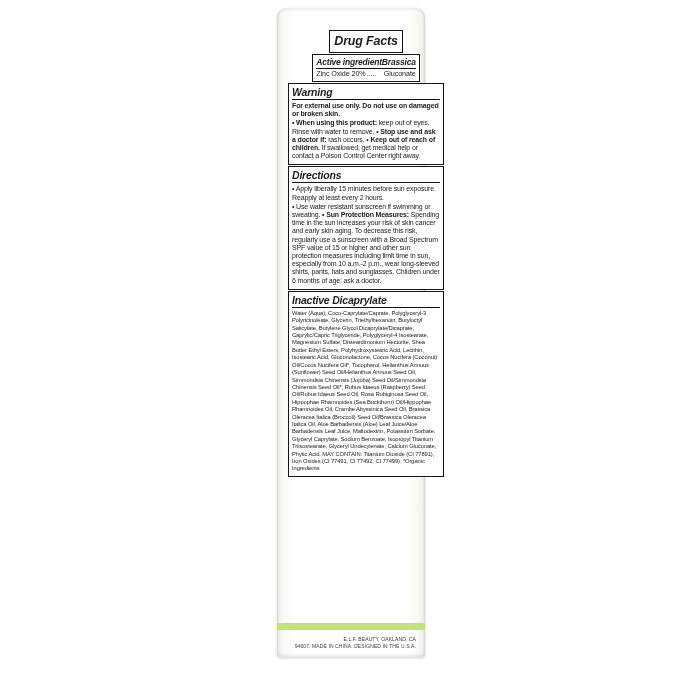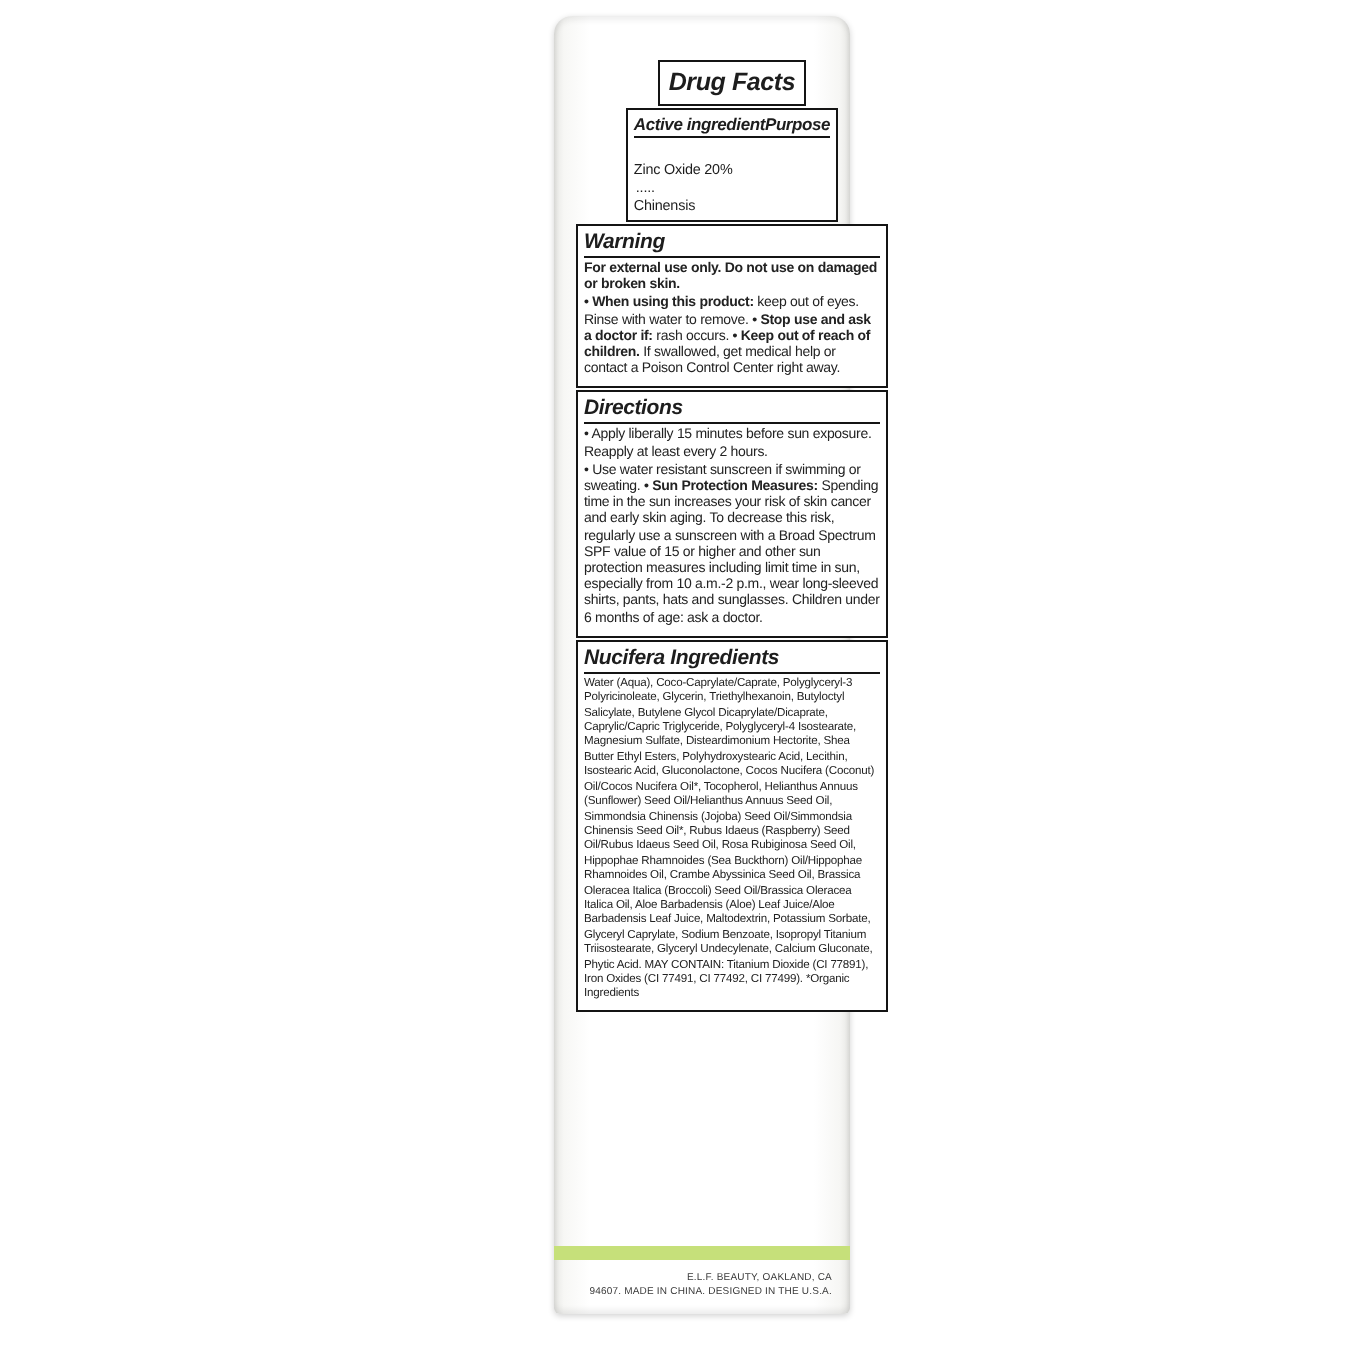--- a/index.html
+++ b/index.html
@@ -23,22 +23,22 @@
   }
   .sec-title{
     font-style:italic;font-weight:bold;font-size:10.5px;line-height:12px;
     letter-spacing:-.2px;border-bottom:1px solid #141414;padding-bottom:1px;margin-bottom:2px;
   }
   .df-title{font-style:italic;font-weight:bold;font-size:12.5px;line-height:14px;letter-spacing:-.2px;padding:1px 1px;}
   .body-txt{font-size:7px;line-height:8.2px;letter-spacing:-.15px;color:#222;}
   .body-txt .para{margin:0 0 1px 0;}
   .tiny-txt{font-size:5.8px;line-height:7.4px;letter-spacing:-.1px;color:#222;}
   .ai-head{display:flex;justify-content:space-between;font-style:italic;font-weight:bold;
-    font-size:8.5px;line-height:10px;letter-spacing:-.2px;border-bottom:1px solid #141414;padding-bottom:1px;margin-bottom:11px;}
-  .ai-row{display:flex;align-items:baseline;font-size:7.2px;line-height:9px;letter-spacing:-.1px;flex-direction:column;}
+    font-size:8.5px;line-height:10px;letter-spacing:-.2px;border-bottom:1px solid #141414;padding-bottom:1px;margin-bottom:0;}
+  .ai-row{display:flex;align-items:baseline;font-size:7.2px;line-height:9px;letter-spacing:-.1px;}
   .ai-leader{flex:1;overflow:hidden;white-space:nowrap;padding:0 1px;}
   .band{position:absolute;left:0;top:615px;width:148px;height:7px;}
   .footer-txt{
     position:absolute;right:9px;top:628px;width:132px;text-align:right;
     font-size:5px;line-height:6.6px;letter-spacing:.1px;color:#3a3a3a;
   }
   b{font-weight:bold;}
 </style>
 </head>
 <body>
@@ -46,26 +46,26 @@
 <div class="package">
   <div class="df-col">
 
     <div class="sec">
       <div class="df-title">Drug Facts</div>
     </div>
 
     <div class="sec">
       <div class="ai-head">
         <span>Active ingredient</span>
-        <span>Purpose</span>
+        <span>Brassica</span>
       </div>
       <div class="ai-row">
         <span>Zinc Oxide 20%</span>
         <span class="ai-leader">.....</span>
-        <span>Chinensis</span>
+        <span>Gluconate</span>
       </div>
     </div>
 
 
     <div class="sec">
       <div class="sec-title">Warning</div>
       <div class="body-txt">
           <div class="para"><b>For external use only. Do not use on damaged or broken skin.</b></div>
           <div class="para"><b>• When using this product: </b><span>keep out of eyes. Rinse with water to remove. </span><b>• Stop use and ask a doctor if: </b><span>rash occurs. </span><b>• Keep out of reach of children. </b><span>If swallowed, get medical help or contact a Poison Control Center right away.</span></div>
         </div>
@@ -74,21 +74,21 @@
     <div class="sec">
       <div class="sec-title">Directions</div>
       <div class="body-txt">
           <div class="para"><span>• Apply liberally 15 minutes before sun exposure. Reapply at least every 2 hours.</span></div>
           <div class="para"><span>• Use water resistant sunscreen if swimming or sweating. </span><b>• Sun Protection Measures: </b><span>Spending time in the sun increases your risk of skin cancer and early skin aging. To decrease this risk, regularly use a sunscreen with a Broad Spectrum SPF value of 15 or higher and other sun protection measures including limit time in sun, especially from 10 a.m.-2 p.m., wear long-sleeved shirts, pants, hats and sunglasses. Children under 6 months of age:  ask a doctor.</span></div>
         </div>
     </div>
 
 
     <div class="sec">
-      <div class="sec-title">Nucifera Ingredients</div>
+      <div class="sec-title">Inactive Dicaprylate</div>
       <div class="tiny-txt">
           <div class="para"><span>Water (Aqua), Coco-Caprylate/Caprate, Polyglyceryl-3 Polyricinoleate, Glycerin, Triethylhexanoin, Butyloctyl Salicylate, Butylene Glycol Dicaprylate/Dicaprate, Caprylic/Capric Triglyceride, Polyglyceryl-4 Isostearate, Magnesium Sulfate, Disteardimonium Hectorite, Shea Butter Ethyl Esters, Polyhydroxystearic Acid, Lecithin, Isostearic Acid, Gluconolactone, Cocos Nucifera (Coconut) Oil/Cocos Nucifera Oil*, Tocopherol, Helianthus Annuus (Sunflower) Seed Oil/Helianthus Annuus Seed Oil, Simmondsia Chinensis (Jojoba) Seed Oil/Simmondsia Chinensis Seed Oil*, Rubus Idaeus (Raspberry) Seed Oil/Rubus Idaeus Seed Oil, Rosa Rubiginosa Seed Oil, Hippophae Rhamnoides (Sea Buckthorn) Oil/Hippophae Rhamnoides Oil, Crambe Abyssinica Seed Oil, Brassica Oleracea Italica (Broccoli) Seed Oil/Brassica Oleracea Italica Oil, Aloe Barbadensis (Aloe) Leaf Juice/Aloe Barbadensis Leaf Juice, Maltodextrin, Potassium Sorbate, Glyceryl Caprylate, Sodium Benzoate, Isopropyl Titanium Triisostearate, Glyceryl Undecylenate, Calcium Gluconate, Phytic Acid. MAY CONTAIN: Titanium Dioxide (CI 77891), Iron Oxides (CI 77491, CI 77492, CI 77499). *Organic Ingredients</span></div>
         </div>
     </div>
 
   </div>
 
   <div class="band" style="background: rgb(198, 224, 122);"></div>
 
   <div class="footer-txt">

